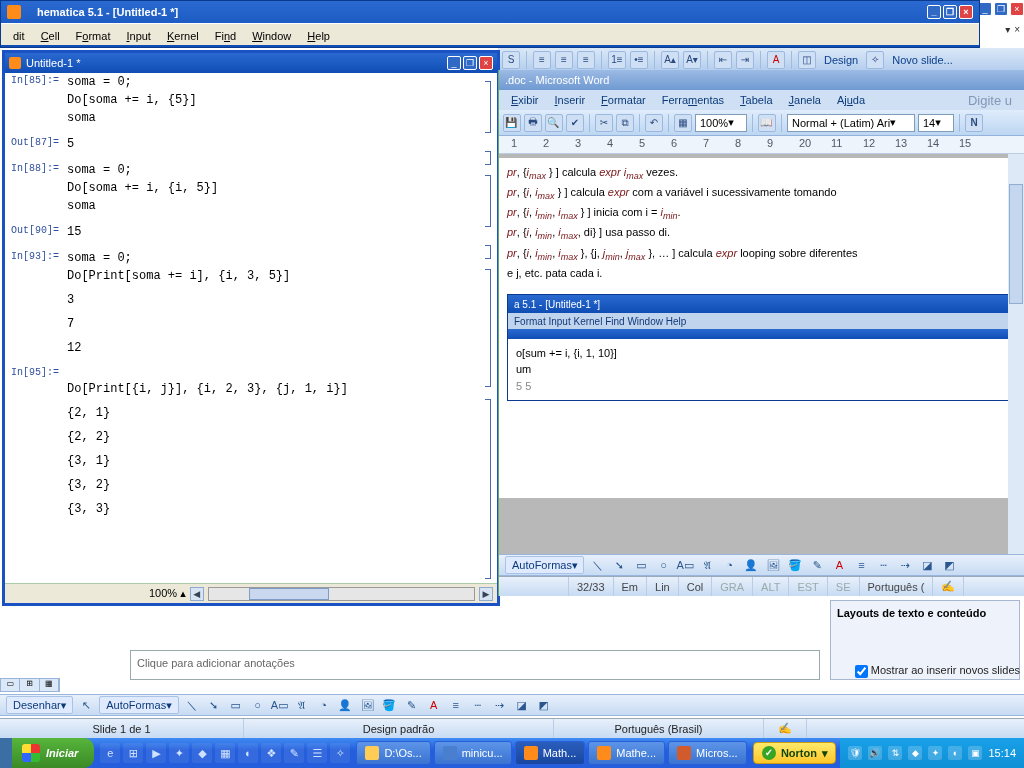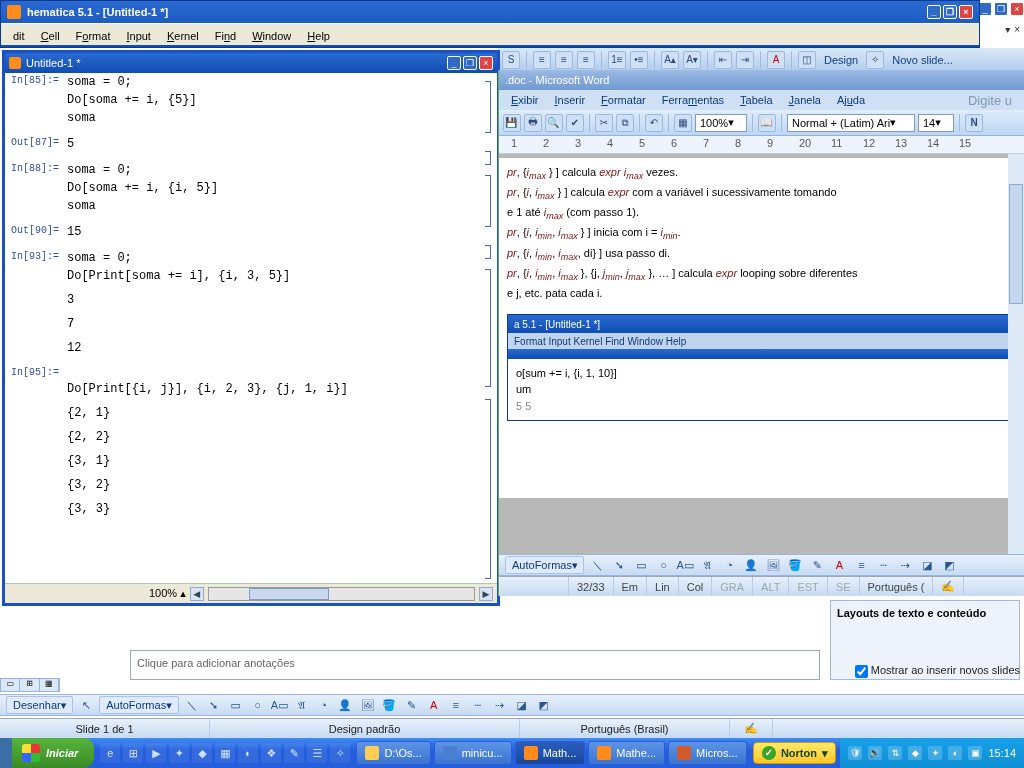--- a/index.html
+++ b/index.html
@@ -29,21 +29,21 @@
 .drawbar .btn{ height:18px; padding:0 6px; background:#dfeafe; border:1px solid #a9c3e6; border-radius:2px; font-size:11px; color:#0b3a7a; display:flex; align-items:center;}
 .drawbar .ico{ width:18px; height:18px; border:1px solid transparent; border-radius:2px; display:flex; align-items:center; justify-content:center; font-size:11px; color:#2a578f;}
 
 
 .ppt-status{ position:absolute; left:0; top:718px; right:0; height:20px; background:linear-gradient(#e8f0fb,#c7dbf3); border-top:1px solid #9ab; display:flex; align-items:center; font-size:11px; color:#222;}
 .ppt-status .cell{ padding:0 14px; border-right:1px solid #b9cde6; height:100%; display:flex; align-items:center;}
 
 
 .mma-outer{ position:absolute; left:0; top:0; width:980px; height:48px; background:linear-gradient(#2a6ad0,#0f4db5); border:1px solid #0a3a8f; }
 .mma-titlebar{ height:22px; color:#fff; display:flex; align-items:center; padding:0 6px; font-size:12px; font-weight:bold; justify-content:space-between;}
-.mma-titlebar .t-left{ display:flex; align-items:center; gap:6px;}
+.mma-titlebar .t-left{ display:flex; align-items:center; gap:16px;}
 .mma-titlebar .t-btns{ display:flex; gap:2px;}
 .mma-menubar{ height:22px; background:#ece9d8; border-top:1px solid #fff; display:flex; align-items:flex-end; padding:0 4px;}
 .mma-menubar span{ padding:3px 8px; font-size:11px; color:#000;}
 .mma-menubar span u{ text-decoration:underline;}
 
 
 .nb{ position:absolute; left:2px; top:50px; width:498px; height:556px; border:3px solid #1a52c4; background:#fff; display:flex; flex-direction:column;}
 .nb-title{ height:20px; background:linear-gradient(#2a6ad0,#0f4db5); color:#fff; display:flex; align-items:center; justify-content:space-between; padding:0 4px; font-size:11px; }
 .nb-title .t-btns{ display:flex; gap:2px;}
 .nb-body{ flex:1; background:#fff; font-family:"Courier New",monospace; font-size:12px; overflow:hidden; position:relative;}
@@ -174,21 +174,21 @@
   <div class="ico">✎</div>
   <div class="ico" style="color:#c00;">A</div>
   <div class="ico">≡</div>
   <div class="ico">┄</div>
   <div class="ico">⇢</div>
   <div class="ico">◪</div>
   <div class="ico">◩</div>
 </div>
 
 <div class="ppt-status">
-  <div class="cell" style="width:210px; justify-content:center;">Slide 1 de 1</div>
+  <div class="cell" style="width:244px; justify-content:center;">Slide 1 de 1</div>
   <div class="cell" style="width:310px; justify-content:center;">Design padrão</div>
   <div class="cell" style="width:210px; justify-content:center;">Português (Brasil)</div>
   <div class="cell">✍️</div>
 </div>
 
 <div class="mma-outer">
   <div class="mma-titlebar">
     <div class="t-left">
       <span style="width:14px;height:14px;background:#ff8c1a;border-radius:2px;display:inline-block;"></span>
       <span>hematica 5.1 - [Untitled-1 *]</span>
@@ -388,21 +388,20 @@
     <span style="left:364px;">12</span>
     <span style="left:396px;">13</span>
     <span style="left:428px;">14</span>
     <span style="left:460px;">15</span>
   </div>
 
   <div class="word-page">
     <div class="word-paper">
       <div><i>pr</i>, {<i>i<sub>max</sub></i><span> } ] calcula </span><i>expr</i> <i>i<sub>max</sub></i><span> vezes.</span></div>
       <div><i>pr</i>, {<i>i</i>, <i>i<sub>max</sub></i><span> } ]  calcula </span><i>expr</i><span> com a variável  i  sucessivamente tomando</span></div>
-      <div><span>e 1 até </span><i>i<sub>max</sub></i><span> (com passo 1).</span></div>
       <div><i>pr</i>, {<i>i</i>, <i>i<sub>min</sub></i>, <i>i<sub>max</sub></i><span> } ] inicia com  i = </span><i>i<sub>min</sub></i>.</div>
       <div><i>pr</i>, {<i>i</i>, <i>i<sub>min</sub></i>, <i>i<sub>max</sub></i><span>, di} ] usa passo di.</span></div>
       <div><i>pr</i>, {<i>i</i>, <i>i<sub>min</sub></i>, <i>i<sub>max</sub></i><span> }, {j, </span><i>j<sub>min</sub></i>, <i>j<sub>max</sub></i><span> }, … ] calcula </span><i>expr</i><span> looping sobre diferentes</span></div>
       <div>e j, etc. pata cada i.</div>
 
       <div class="word-screencap">
         <div class="t">a 5.1 - [Untitled-1 *]</div>
         <div class="m">Format  Input  Kernel  Find  Window  Help</div>
         <div class="bar"></div>
         <div class="bd">

